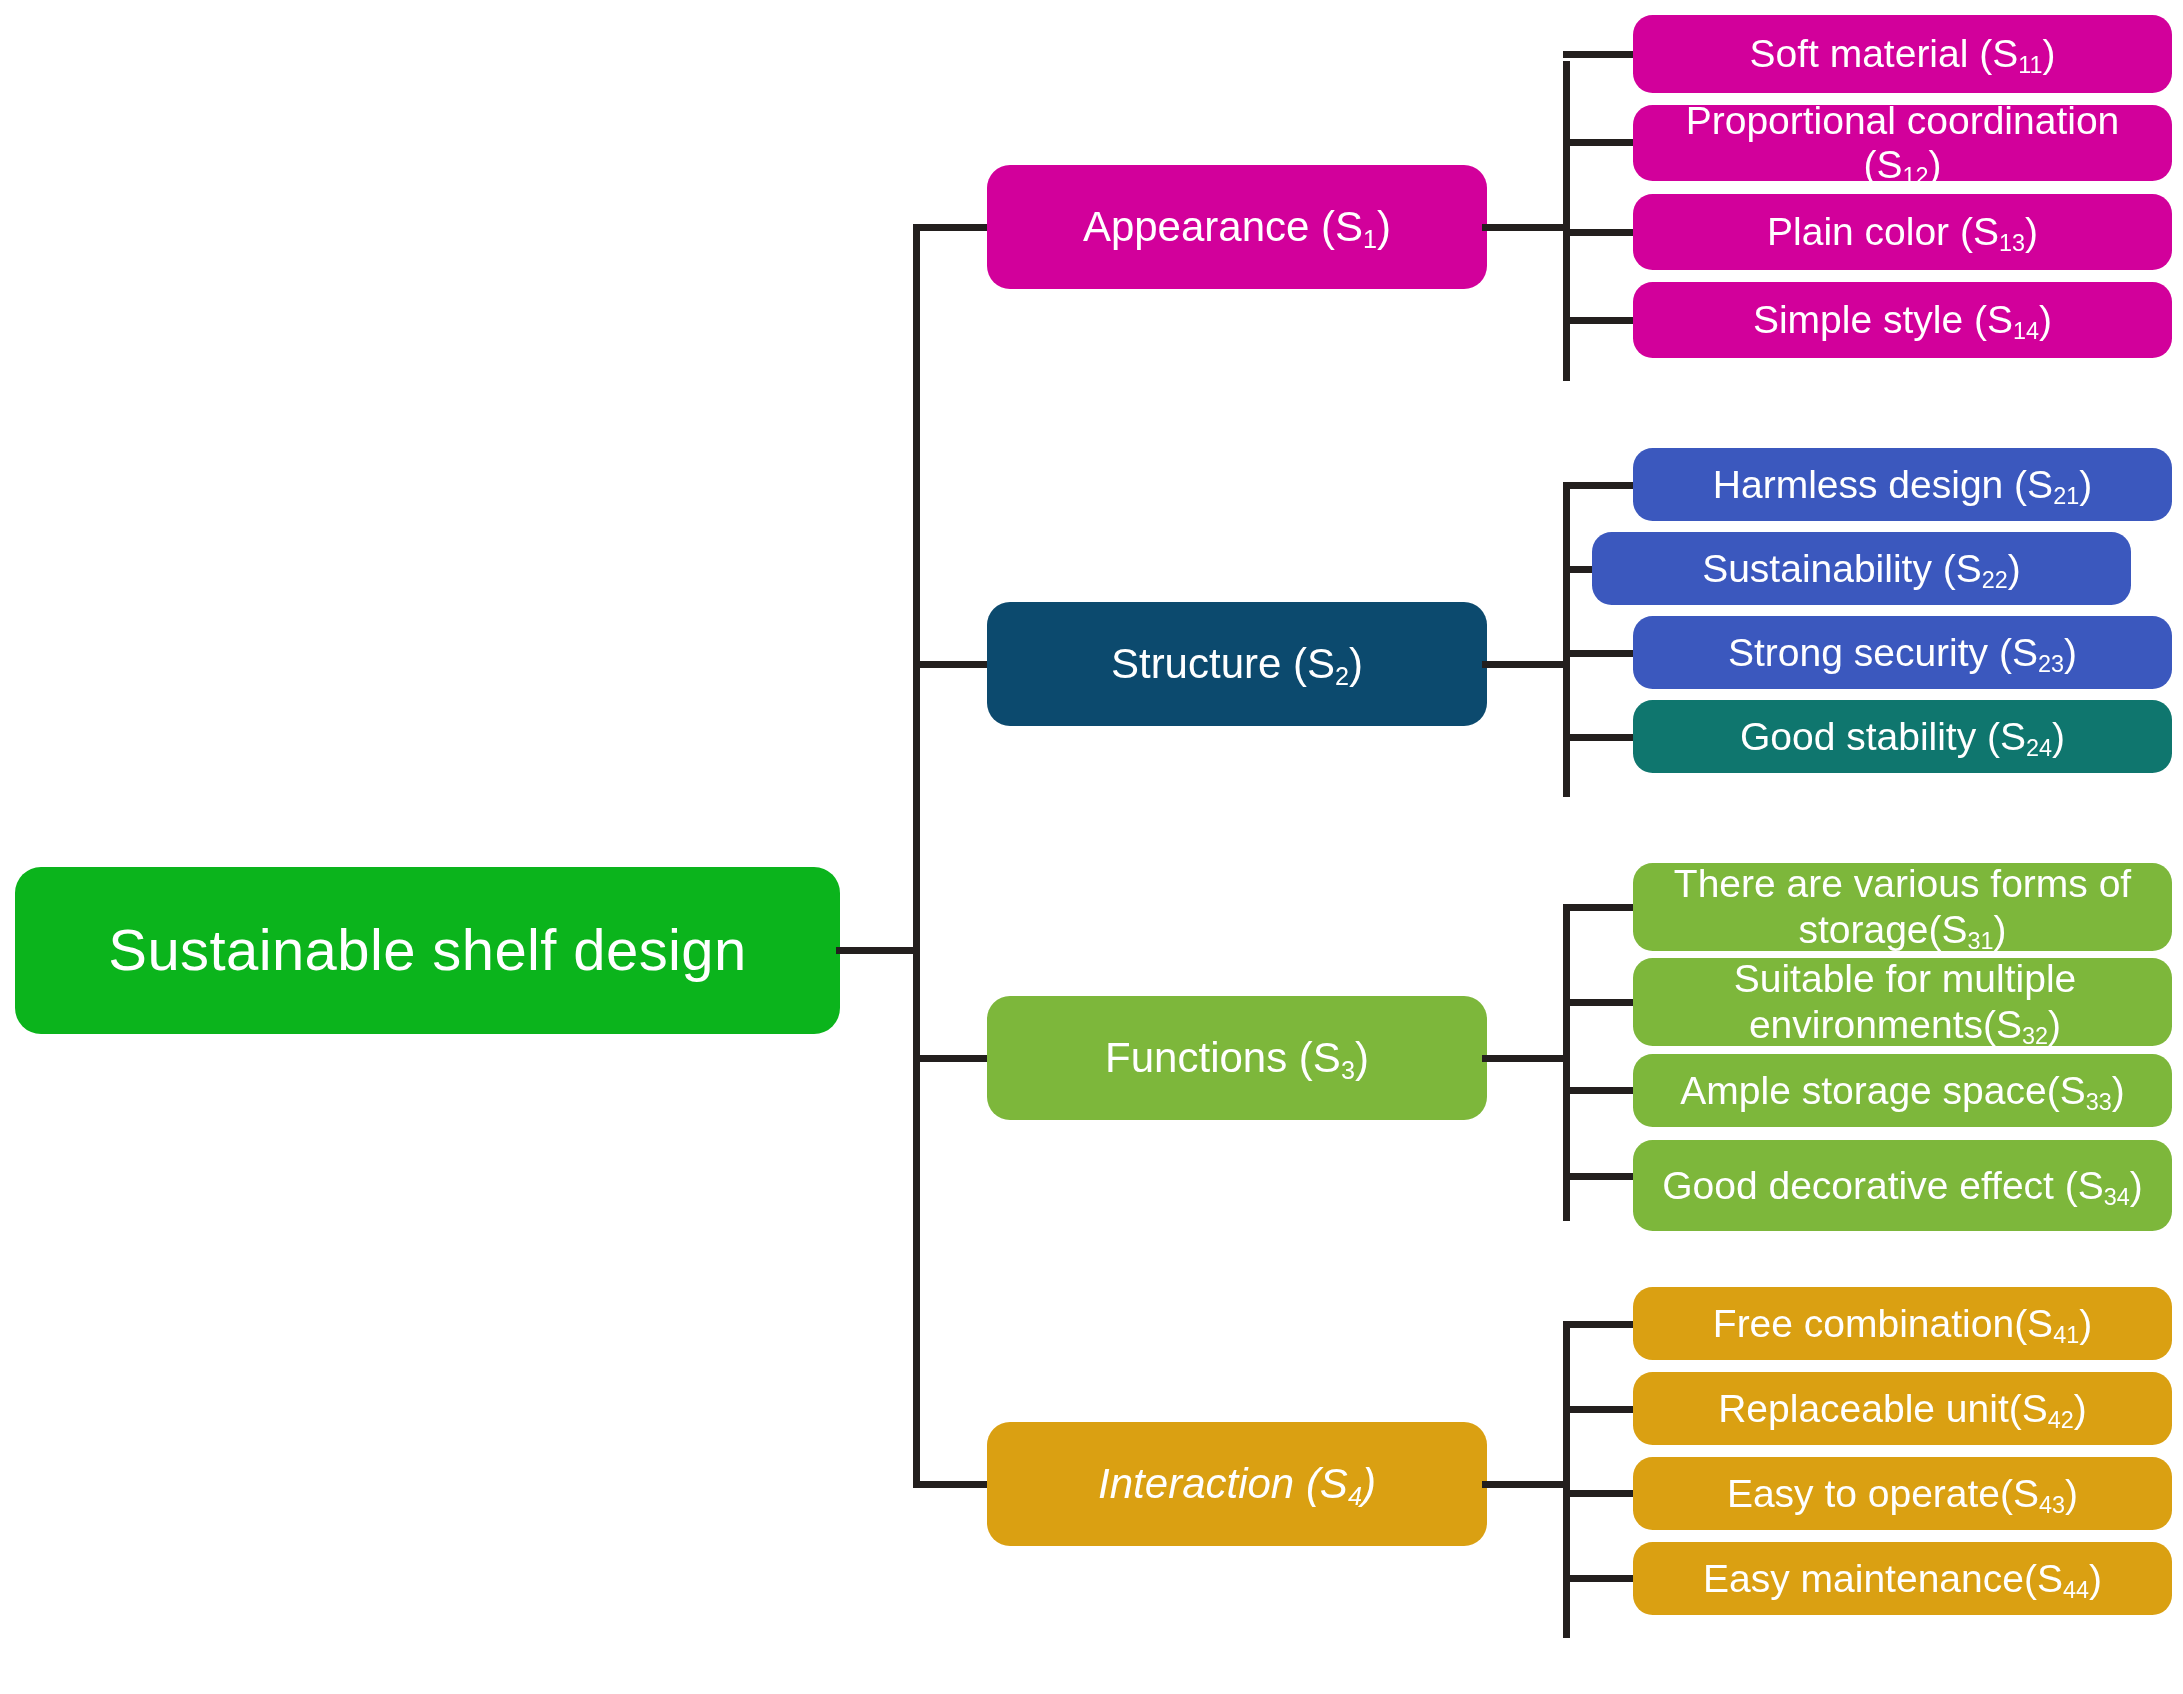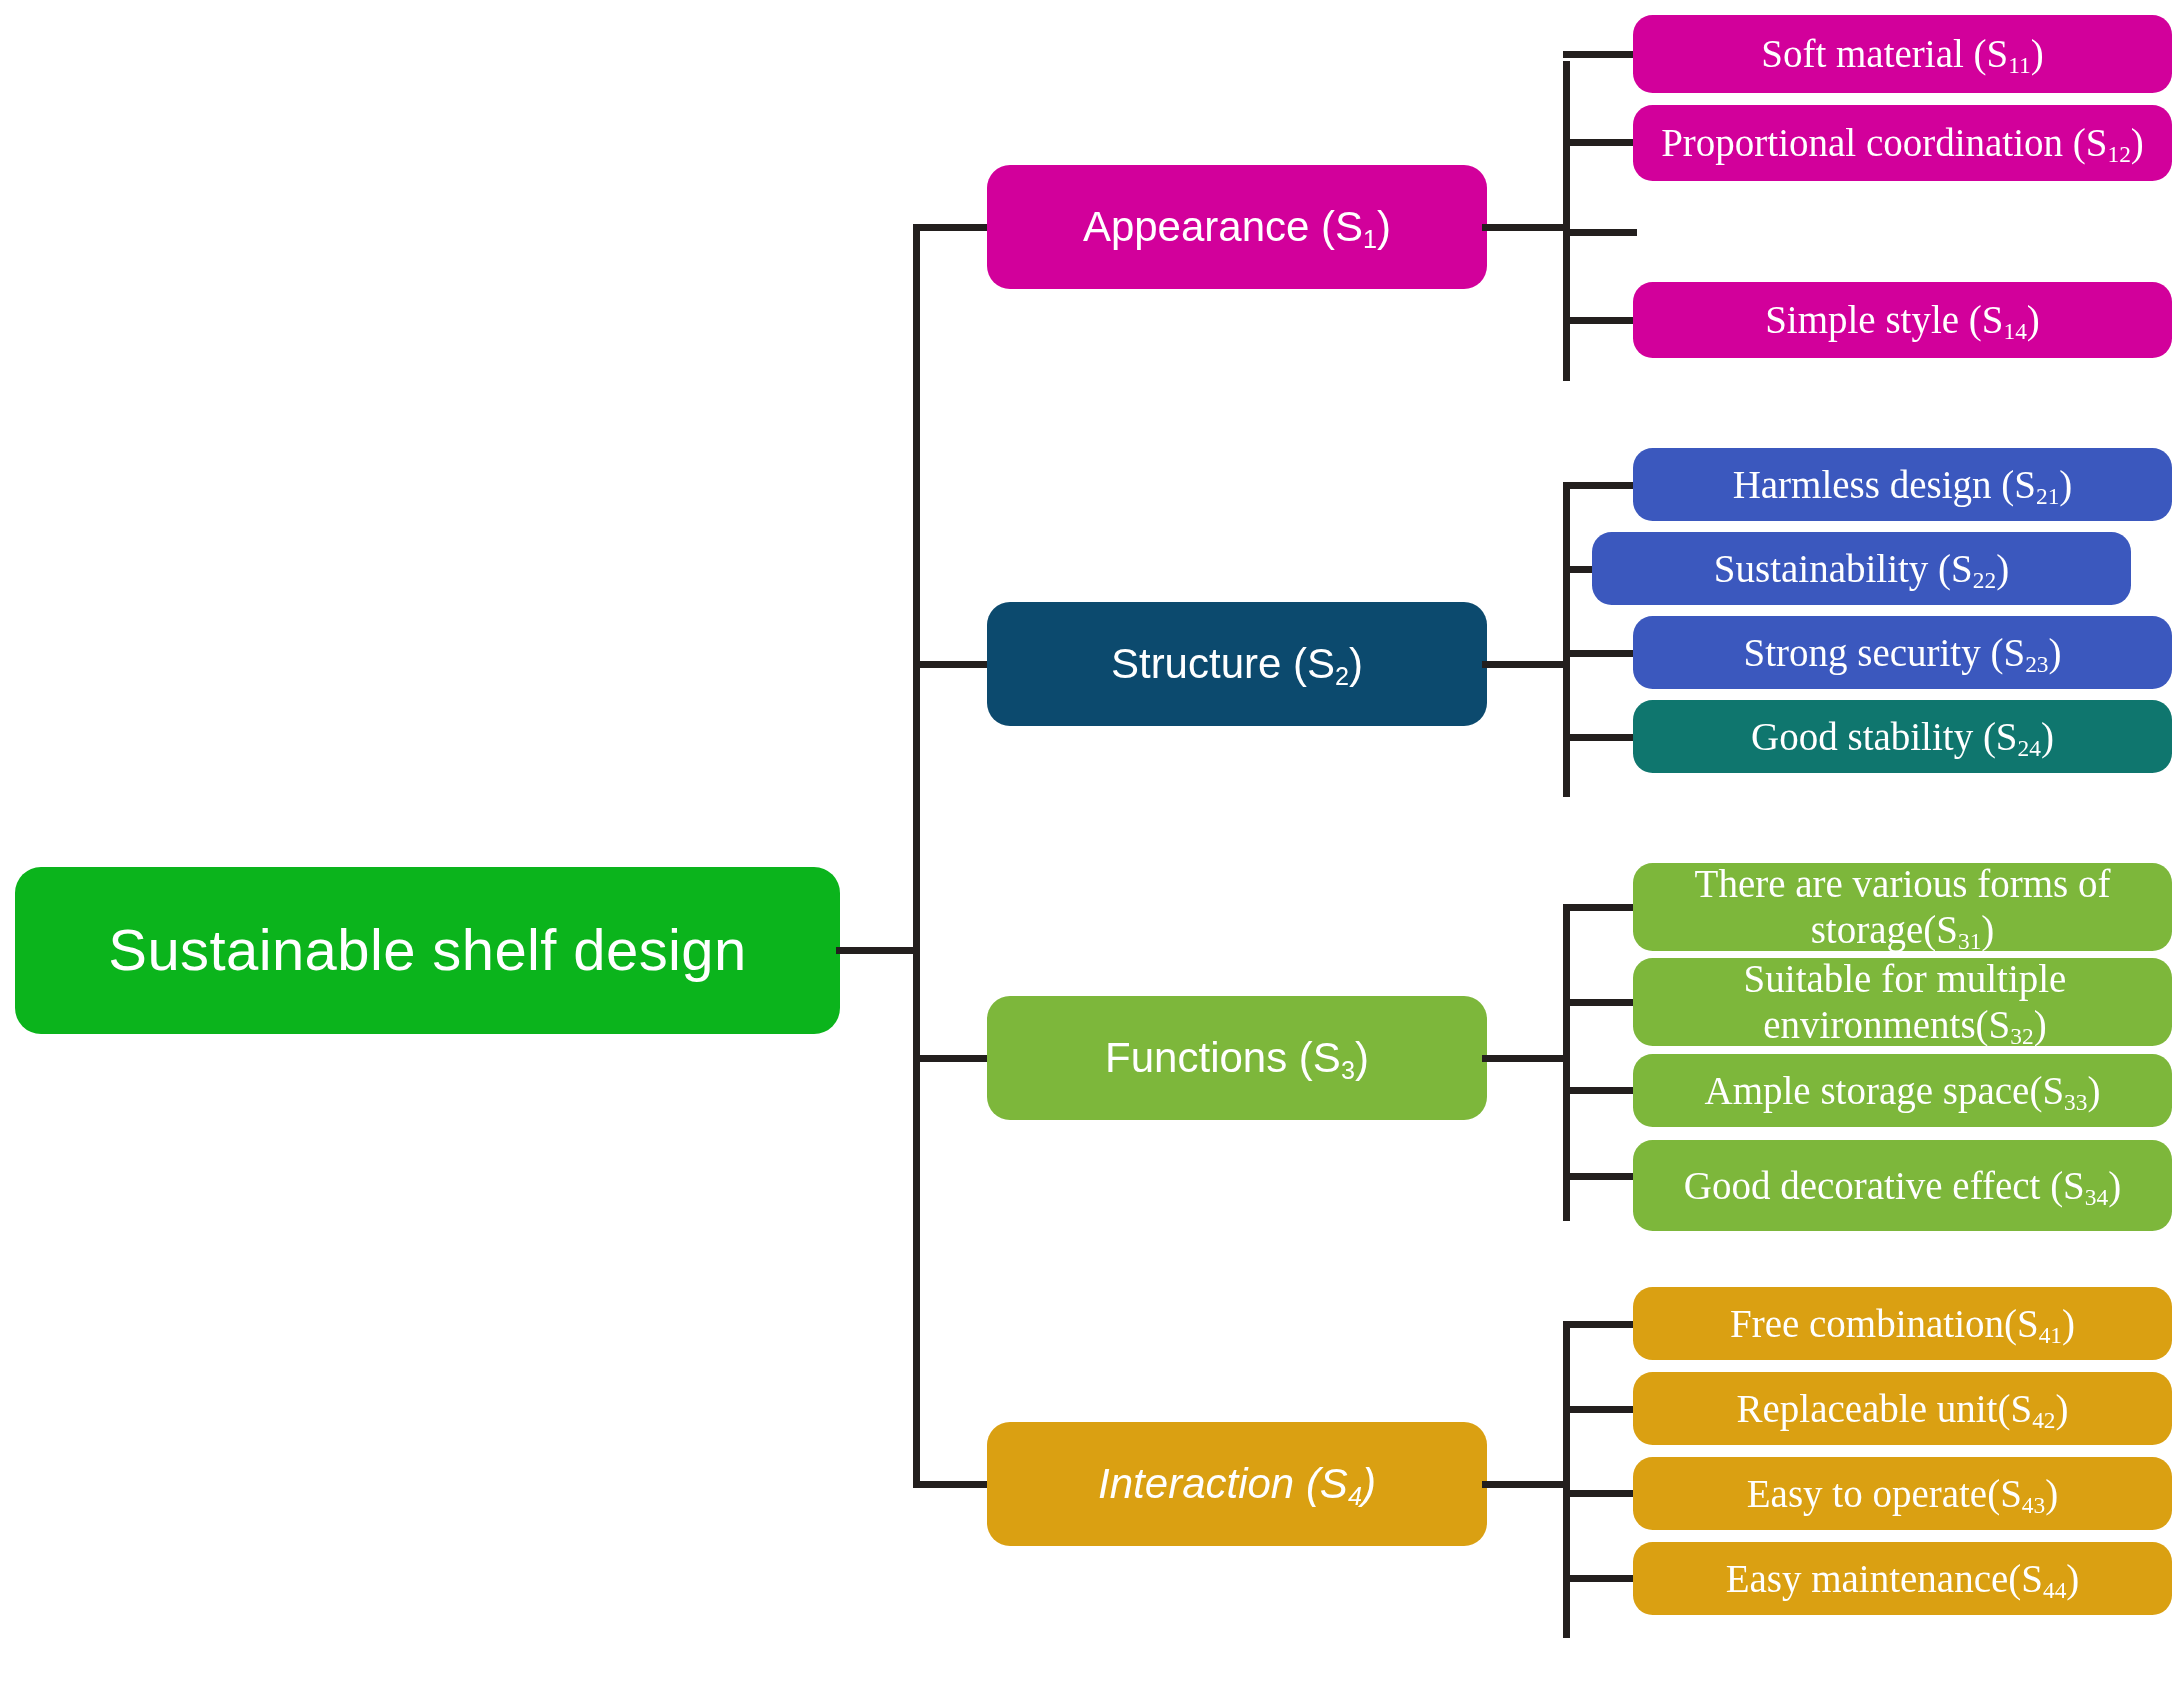--- a/index.html
+++ b/index.html
@@ -26,21 +26,20 @@
     border-radius:26px;
     font-size:58px;
     letter-spacing:0.4px;
   }
   .node.level2{
     font-size:42px;
     border-radius:23px;
   }
   .node.leaf{
     font-size:39px;
-    font-family:Liberation Serif, serif;
   }
   .node.leaf.two-line{
     line-height:1.18;
   }
   sub{
     font-size:0.60em;
     vertical-align:baseline;
     position:relative;
     top:0.26em;
     letter-spacing:0;
@@ -65,20 +64,23 @@
     <div class="line v" style="left: 1563px; top: 61px; height: 320px;"></div>
     <div class="line h" style="left: 1563px; top: 51px; width: 74px;"></div>
     <div class="node leaf" style="left: 1633px; top: 15px; width: 539px; height: 78px; background: rgb(210, 0, 155);">
       <span>Soft material (S<sub>11</sub>)</span>
     </div>
     <div class="line h" style="left: 1563px; top: 139px; width: 74px;"></div>
     <div class="node leaf" style="left: 1633px; top: 105px; width: 539px; height: 76px; background: rgb(210, 0, 155);">
       <span>Proportional coordination (S<sub>12</sub>)</span>
     </div>
     <div class="line h" style="left: 1563px; top: 229px; width: 74px;"></div>
+    <div class="node leaf" style="left: 1633px; top: 194px; width: 539px; height: 76px; background: rgb(210, 0, 155);">
+      <span>Plain color (S<sub>13</sub>)</span>
+    </div>
     <div class="line h" style="left: 1563px; top: 317px; width: 74px;"></div>
     <div class="node leaf" style="left: 1633px; top: 282px; width: 539px; height: 76px; background: rgb(210, 0, 155);">
       <span>Simple style (S<sub>14</sub>)</span>
     </div>
     <div class="line h" style="left: 913px; top: 661px; width: 79px;"></div>
     <div class="node level2" style="left: 987px; top: 602px; width: 500px; height: 124px; background: #0c4a6e;">
       <span>Structure (S<sub>2</sub>)</span>
     </div>
     <div class="line h" style="left: 1482px; top: 661px; width: 88px;"></div>
     <div class="line v" style="left: 1563px; top: 485px; height: 312px;"></div>

